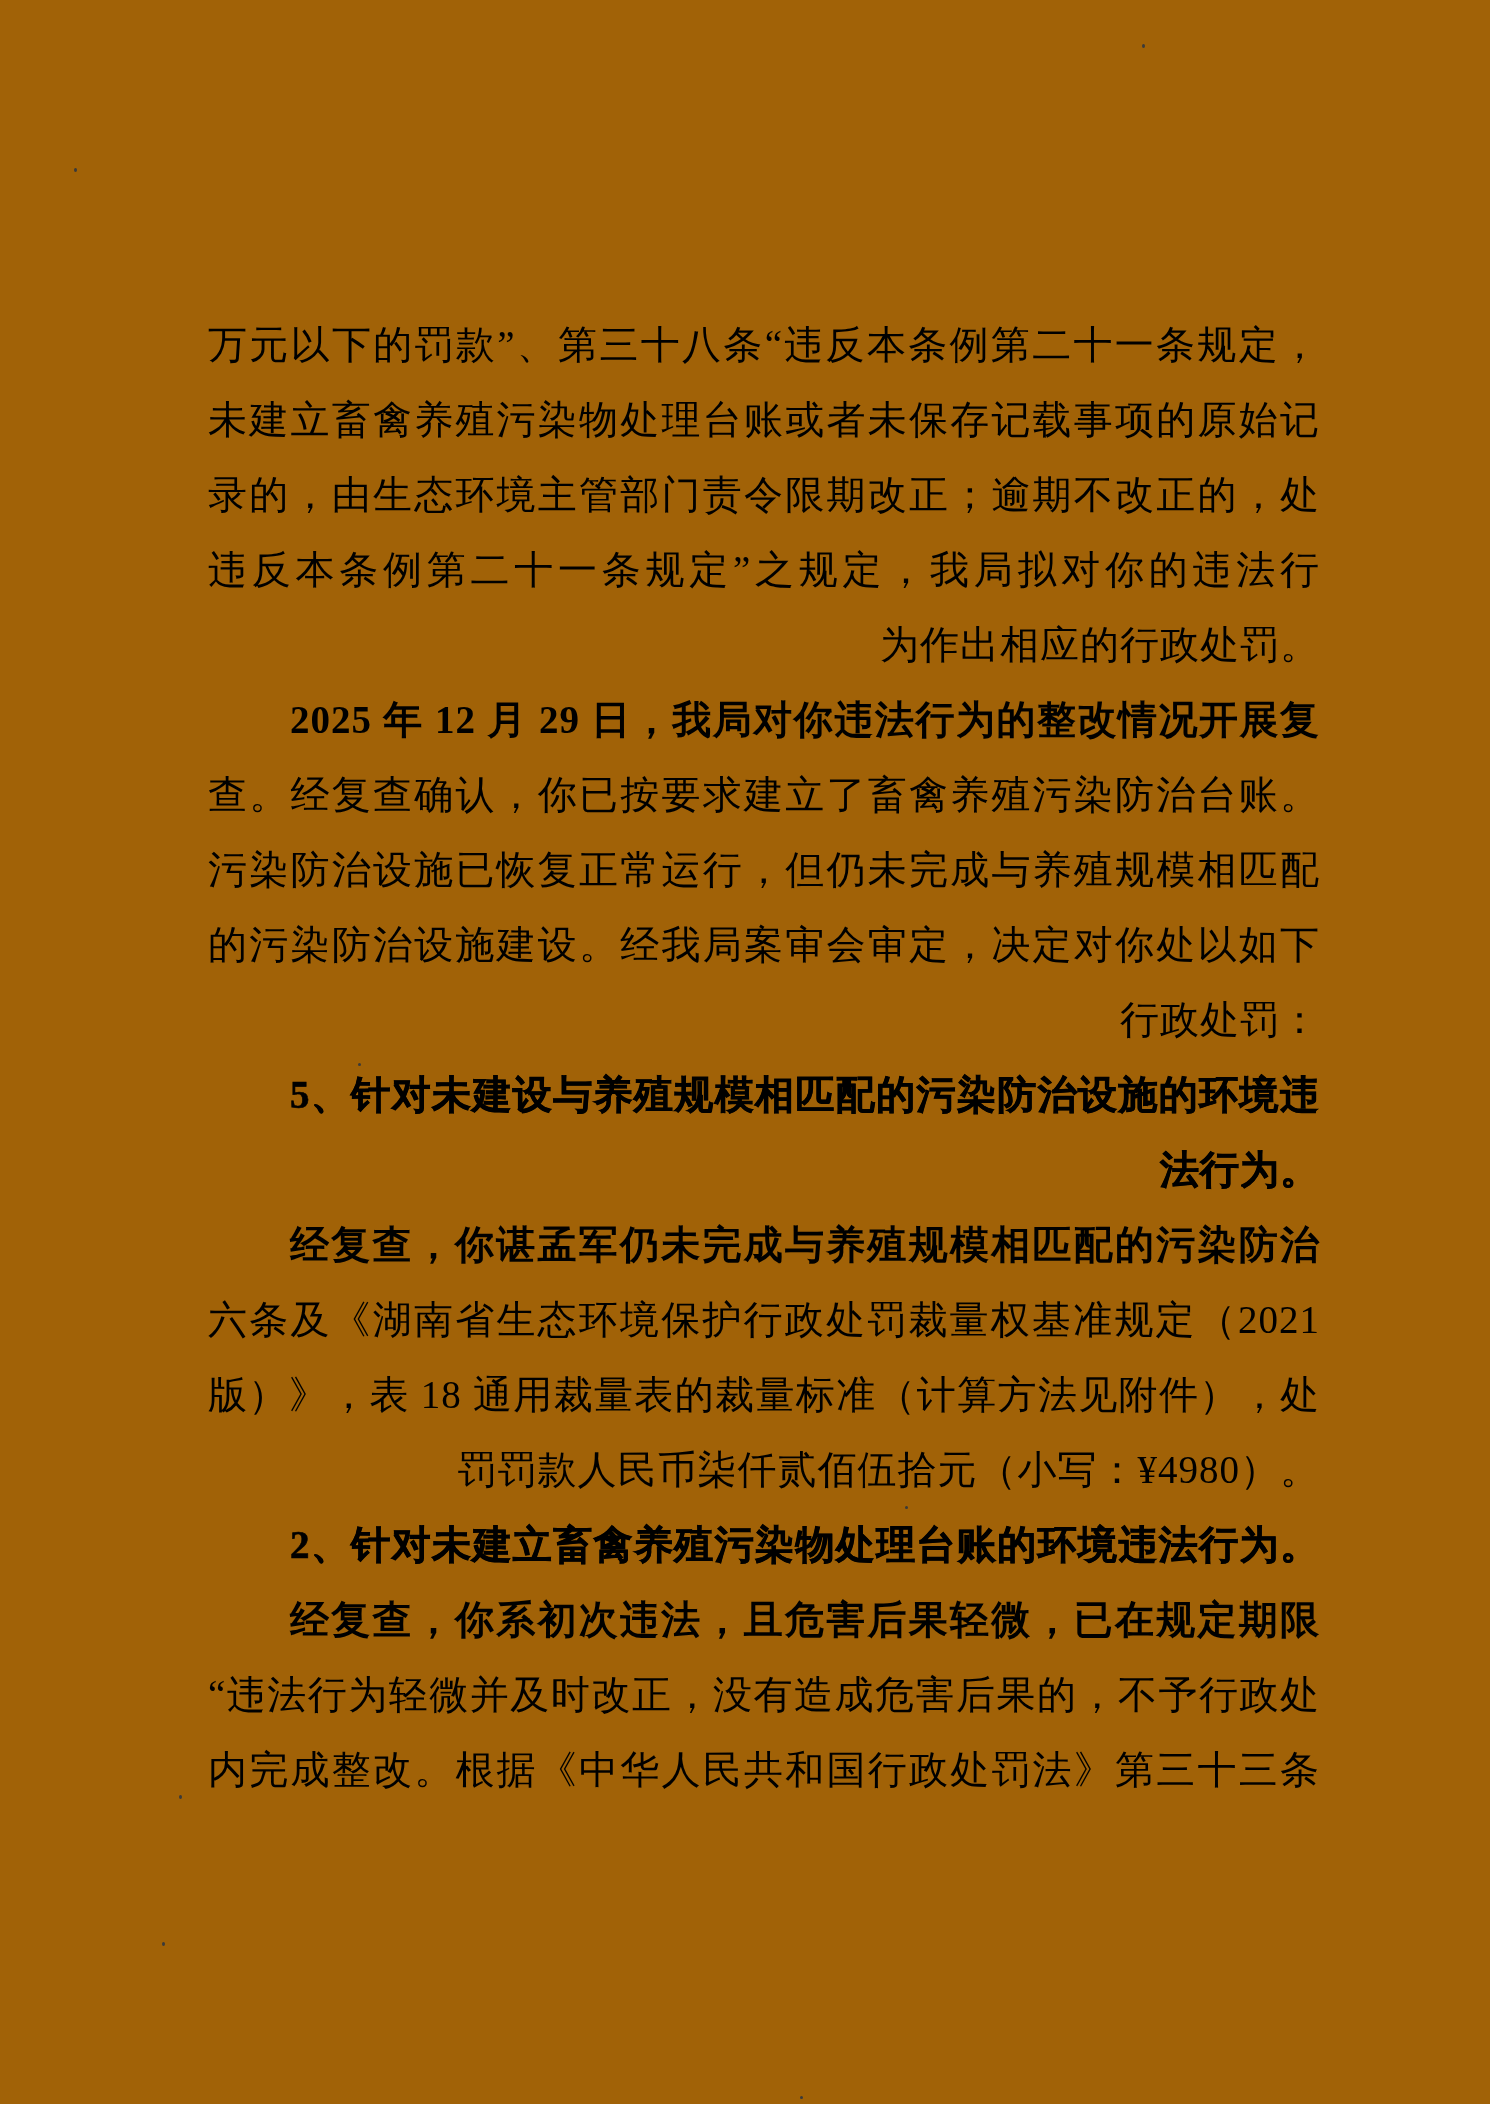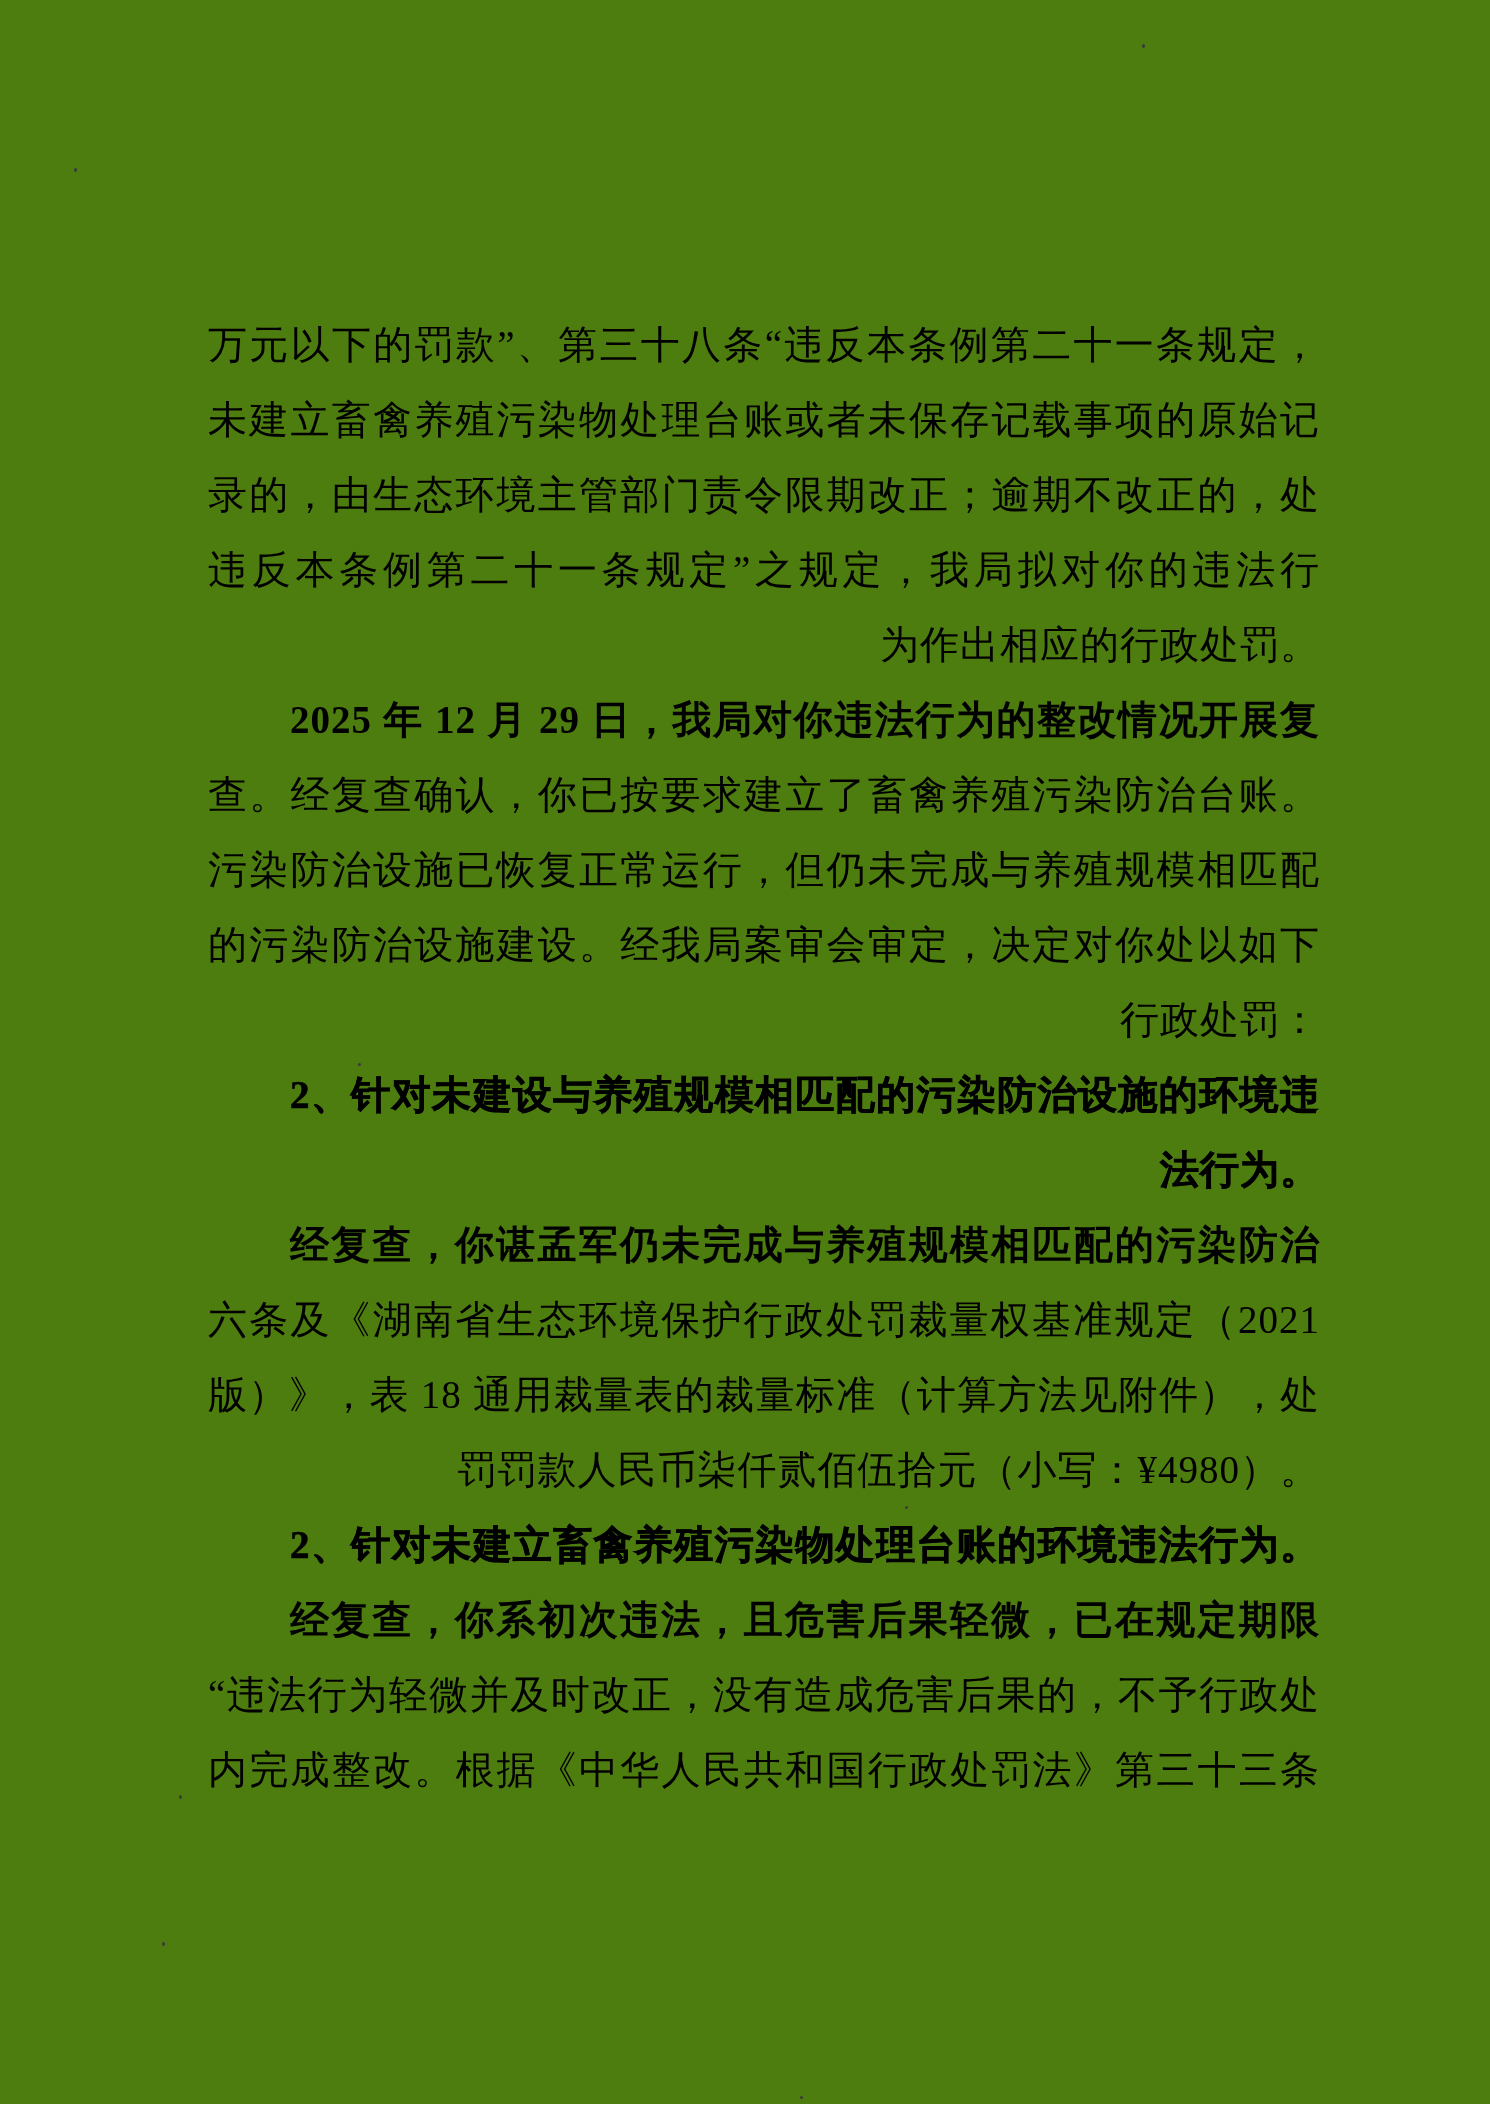--- a/index.html
+++ b/index.html
@@ -4,21 +4,21 @@
 <style>
   html, body {
     margin: 0;
     padding: 0;
     background: #ffffff;
   }
   .page {
     position: relative;
     width: 1490px;
     height: 2104px;
-    background: #4d7c0f;
+    background: #a16207;
     overflow: hidden;
     font-family: "Liberation Serif", "DejaVu Serif", serif;
     color: #000000;
   }
   .text-block {
     position: absolute;
     left: 208px;
     top: 307px;
     width: 1112px;
     font-size: 39px;
@@ -62,21 +62,21 @@
     <div class="line j">万元以下的罚款”、第三十八条“违反本条例第二十一条规定，</div>
     <div class="line j">未建立畜禽养殖污染物处理台账或者未保存记载事项的原始记</div>
     <div class="line j">录的，由生态环境主管部门责令限期改正；逾期不改正的，处</div>
     <div class="line j">违反本条例第二十一条规定”之规定，我局拟对你的违法行</div>
     <div class="line">为作出相应的行政处罚。</div>
     <div class="line j indent">2025 年 12 月 29 日，我局对你违法行为的整改情况开展复</div>
     <div class="line j">查。经复查确认，你已按要求建立了畜禽养殖污染防治台账。</div>
     <div class="line j">污染防治设施已恢复正常运行，但仍未完成与养殖规模相匹配</div>
     <div class="line j">的污染防治设施建设。经我局案审会审定，决定对你处以如下</div>
     <div class="line">行政处罚：</div>
-    <div class="line j indent bold">2、针对未建设与养殖规模相匹配的污染防治设施的环境违</div>
+    <div class="line j indent bold">5、针对未建设与养殖规模相匹配的污染防治设施的环境违</div>
     <div class="line bold">法行为。</div>
     <div class="line j indent">经复查，你谌孟军仍未完成与养殖规模相匹配的污染防治</div>
     <div class="line j">六条及《湖南省生态环境保护行政处罚裁量权基准规定（2021</div>
     <div class="line j">版）》，表 18 通用裁量表的裁量标准（计算方法见附件），处</div>
     <div class="line">罚罚款人民币柒仟贰佰伍拾元（小写：¥4980）。</div>
     <div class="line j indent bold">2、针对未建立畜禽养殖污染物处理台账的环境违法行为。</div>
     <div class="line j indent">经复查，你系初次违法，且危害后果轻微，已在规定期限</div>
     <div class="line j">“违法行为轻微并及时改正，没有造成危害后果的，不予行政处</div>
     <div class="line j">内完成整改。根据《中华人民共和国行政处罚法》第三十三条</div>
   </div>

